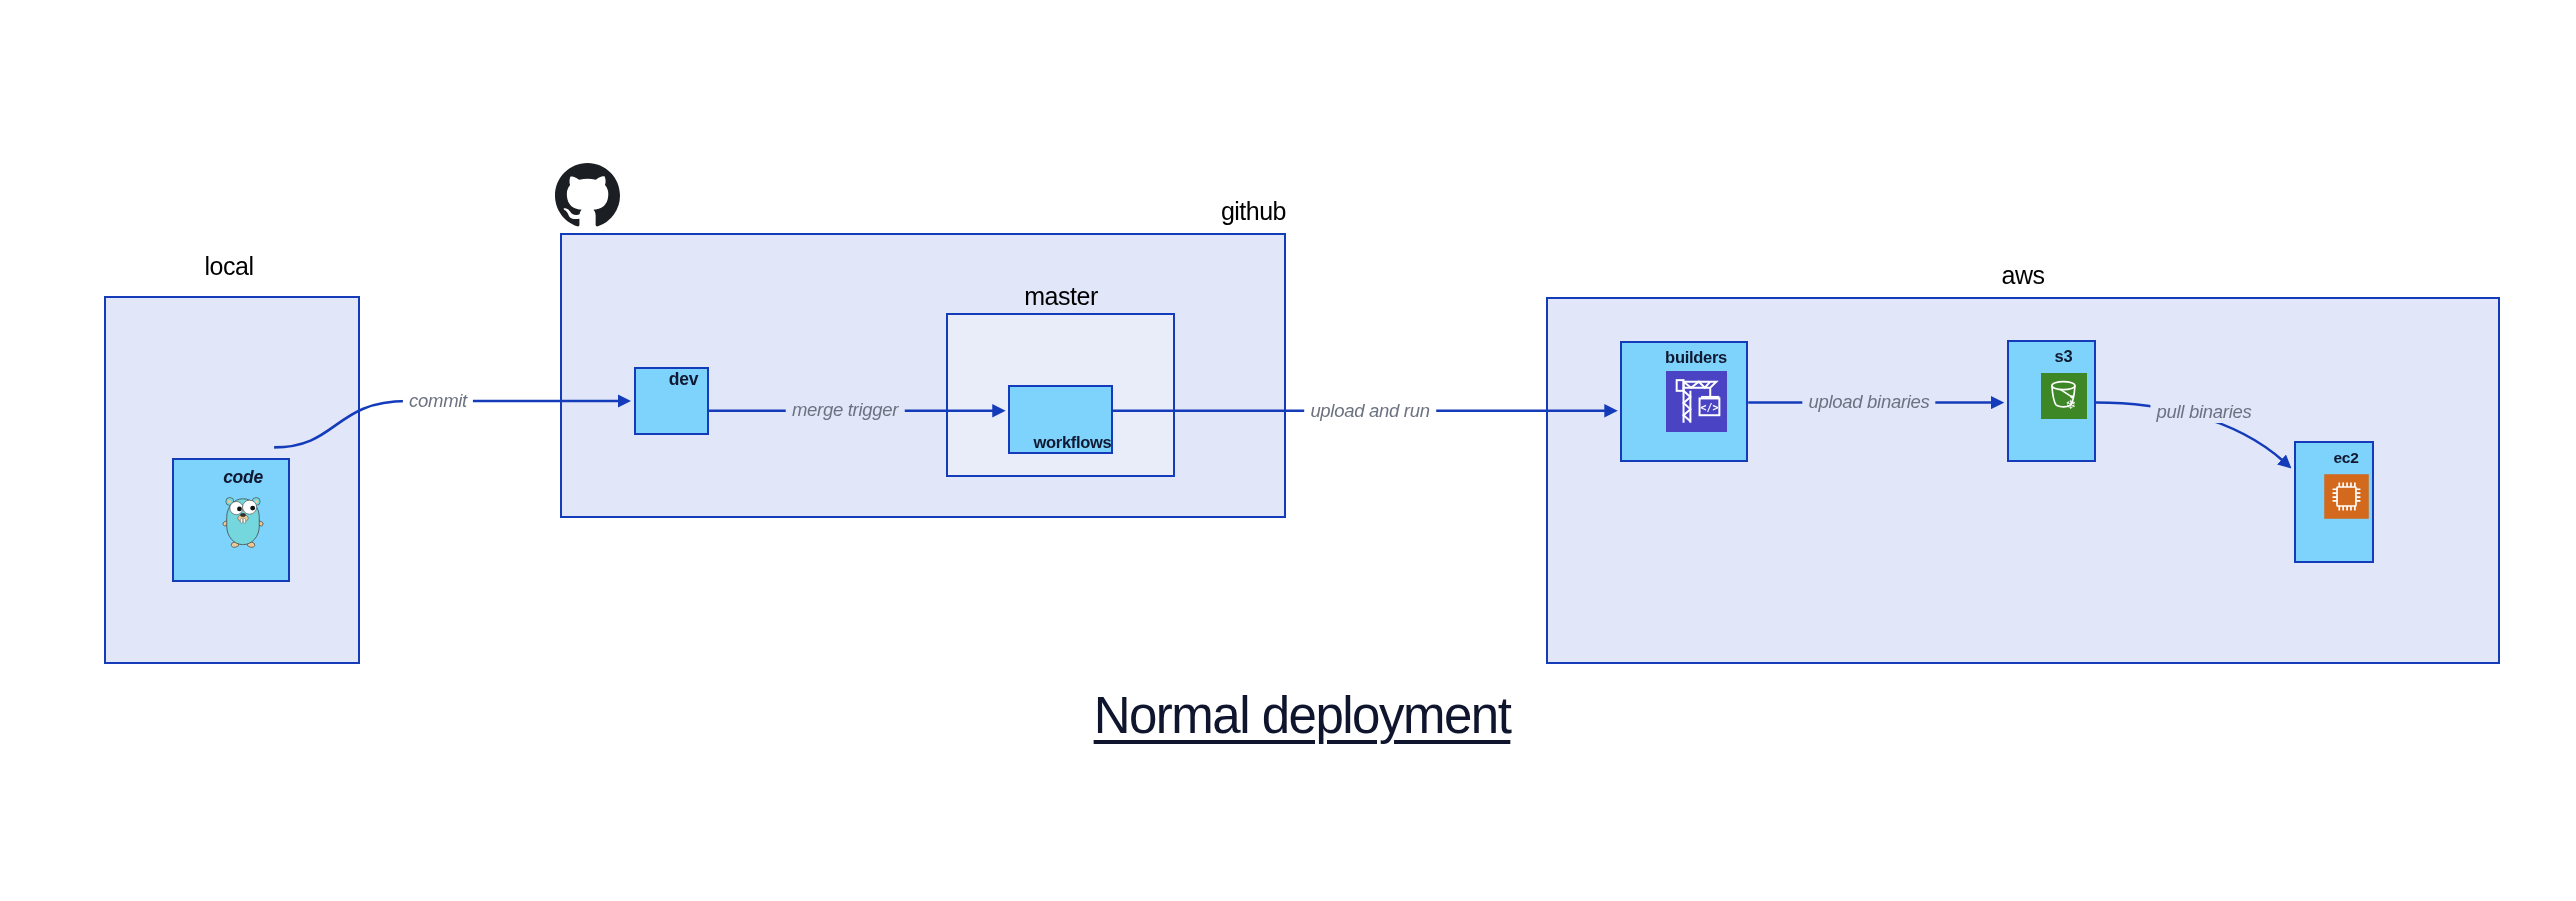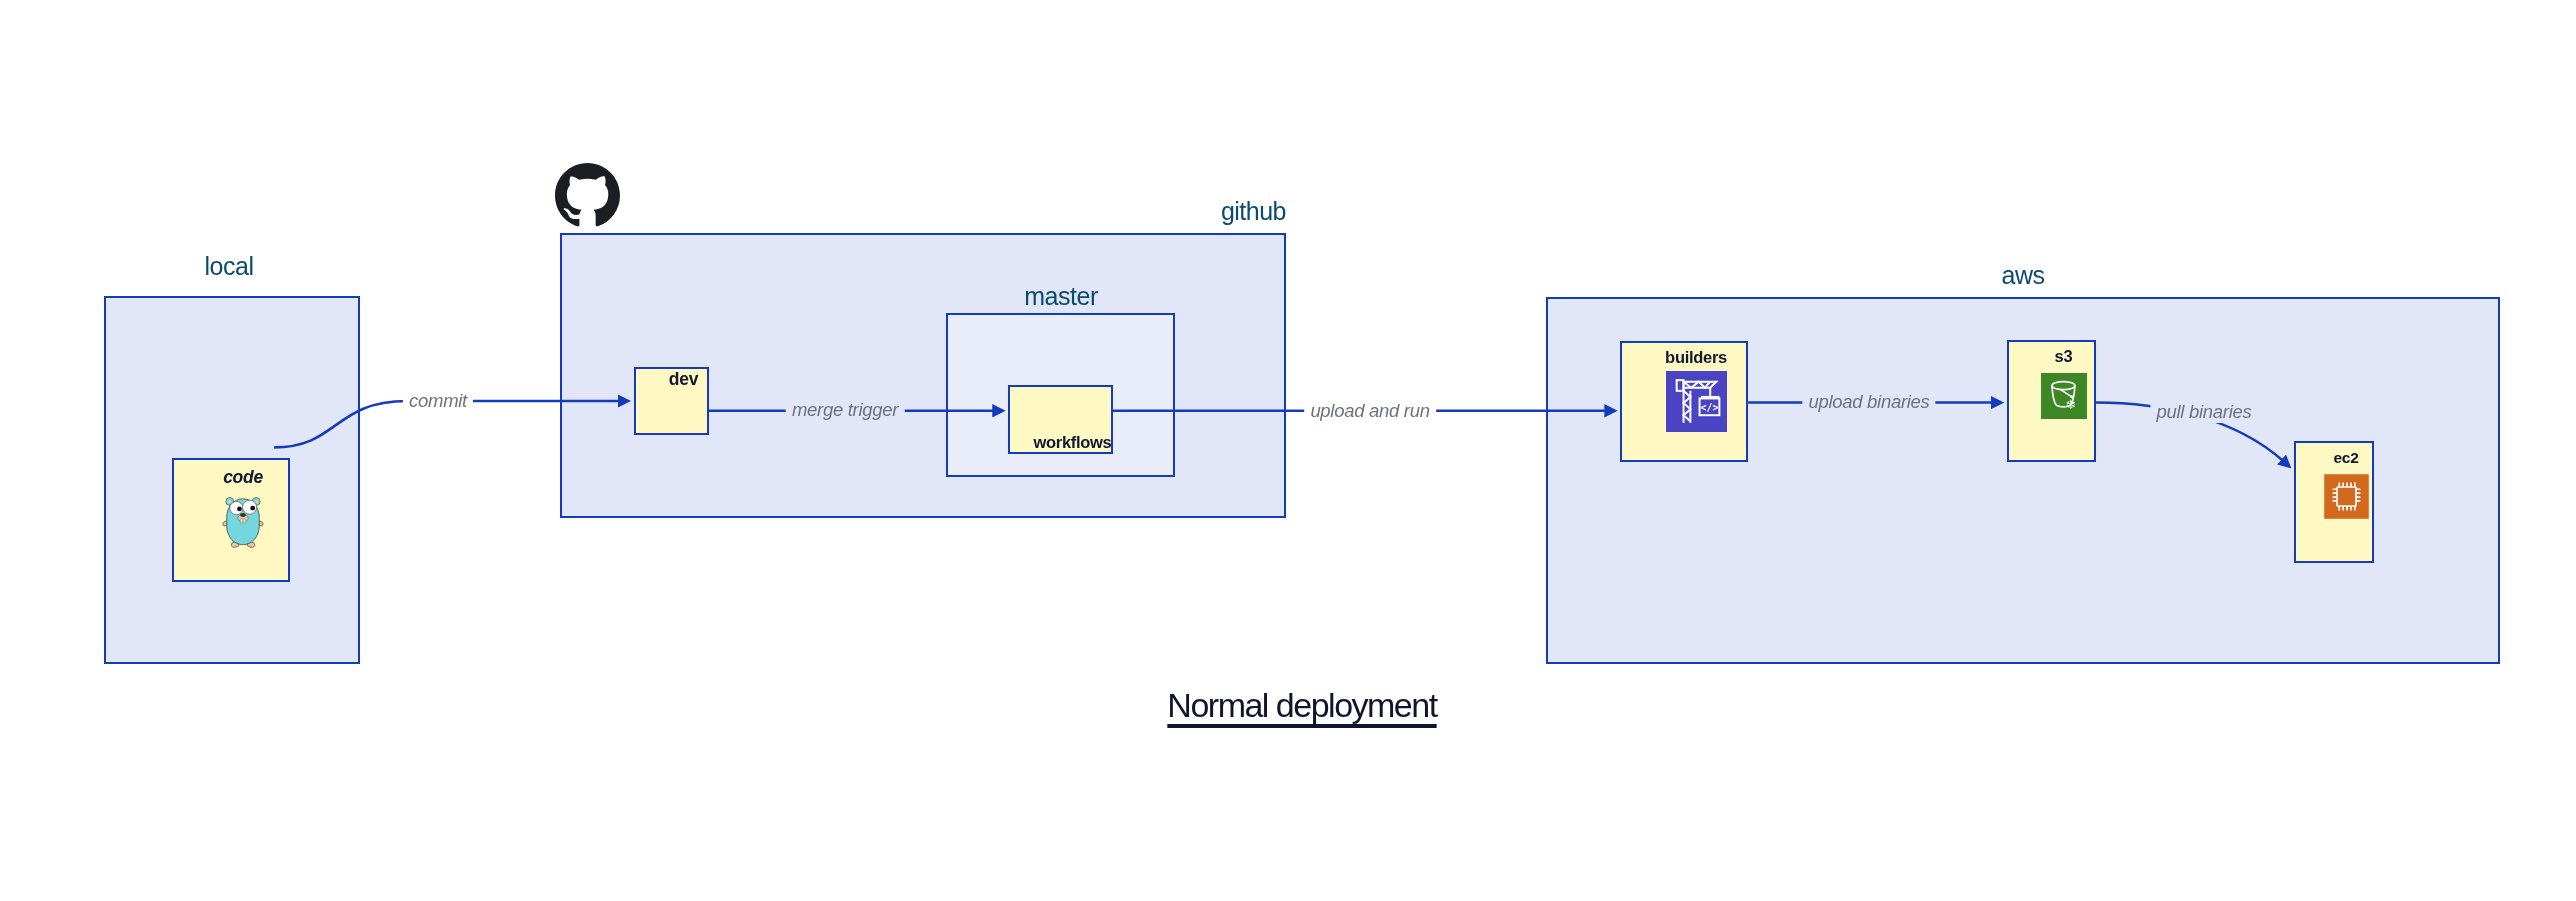--- a/index.html
+++ b/index.html
@@ -4,44 +4,44 @@
 <style>
   html,body{margin:0;padding:0;}
   body{
     width:2604px;height:902px;position:relative;background:#ffffff;
     font-family:"Liberation Sans", sans-serif;overflow:hidden;
   }
   .group-box{
     position:absolute;background:#e1e7f9;border:2.6px solid #143cba;box-sizing:border-box;
   }
   .node-box{
-    position:absolute;background:#fef9c3;border:2.1px solid #143cba;box-sizing:border-box;
+    position:absolute;background:#7dd3fc;border:2.1px solid #143cba;box-sizing:border-box;
     display:flex;flex-direction:column;align-items:center;padding-left:24px;
   }
   .group-label{
-    position:absolute;color:#0c4a6e;font-size:25px;font-weight:500;letter-spacing:-0.5px;
+    position:absolute;color:#000000;font-size:25px;font-weight:500;letter-spacing:-0.5px;
     white-space:nowrap;
   }
   .node-label{
     color:#111831;font-weight:bold;font-size:16.5px;letter-spacing:-0.3px;white-space:nowrap;
   }
   .edge-label{
     position:absolute;transform:translate(-50%,-50%);font-style:italic;color:#6c7280;
     font-size:18.5px;padding:0 6.2px;white-space:nowrap;letter-spacing:-0.3px;
   }
   .edge-label.on-white{background:#ffffff;}
   .edge-label.on-lavender{background:#e1e7f9;}
   #edge-layer{position:absolute;left:0;top:0;z-index:5;pointer-events:none;}
   .edge-label{z-index:6;}
   .icon-tile{display:block;}
   #diagram-title{
     position:absolute;left:0;right:0;top:686px;text-align:center;
   }
   #diagram-title span{
-    color:#10152e;font-size:34px;letter-spacing:-1.5px;
+    color:#10152e;font-size:51px;letter-spacing:-1.5px;
     text-decoration:underline;text-decoration-thickness:4.1px;text-underline-offset:7.2px;
   }
   .centered-label{transform:translateX(-50%);}
 </style>
 </head>
 <body>
 
 <div class="group-label centered-label" style="left:229px;top:252px;">local</div>
 <div class="group-box" style="left:104px;top:296px;width:256px;height:368px;"></div>
 

